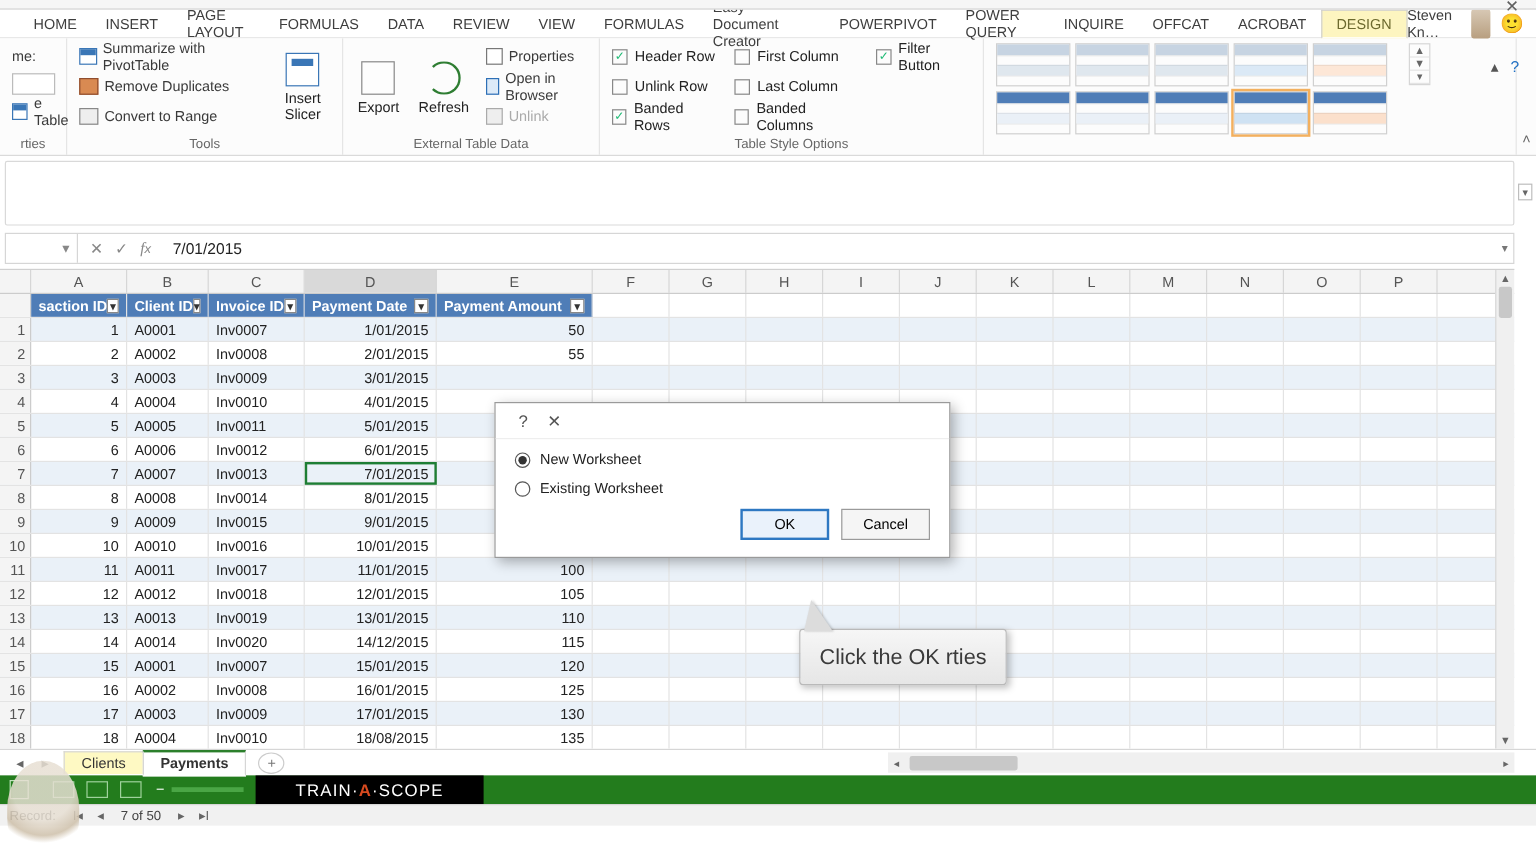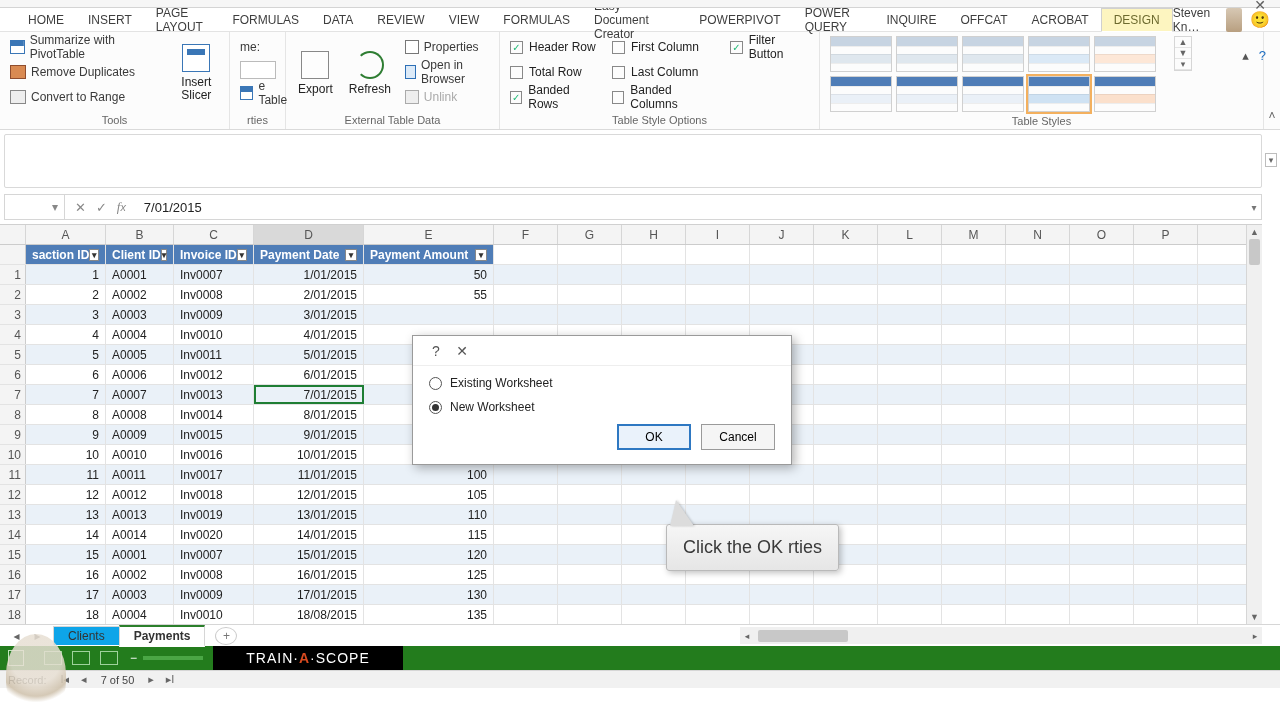--- a/index.html
+++ b/index.html
@@ -80,21 +80,21 @@
   .tblhead { background:#4f7db7; color:#fff; font-weight:600; justify-content:space-between !important; }
   .tblhead .dd { width:12px;height:12px;background:#fff;display:flex;align-items:center;justify-content:center;color:#333;font-size:9px;border:1px solid #888;}
   .active-cell-sel { outline:2px solid #1e7e34; outline-offset:-2px; }
   .vscroll { position:absolute; right:0; top:0; width:16px; bottom:0; background:#f0f0f0; border-left:1px solid #d6d6d6;}
   .vscroll .thumb{ position:absolute; left:2px; right:2px; top:14px; height:26px; background:#c8c8c8; border-radius:2px;}
   .vscroll .arr{position:absolute;left:0;right:0;height:14px;display:flex;align-items:center;justify-content:center;font-size:9px;color:#666;}
 
   
   .sheetbar { display:flex; align-items:center; height:22px; border-top:1px solid #d6d6d6; background:#fff; font-size:12px; position:relative;}
   .sheetbar .nav { width:54px; display:flex; justify-content:space-around; align-items:center; color:#666; padding:0 6px;}
-  .sheetbar .sheet { padding:2px 14px; border:1px solid #d6d6d6; border-bottom:none; margin-left:-1px; color:#333; cursor:pointer; background:#0ea5e9;}
+  .sheetbar .sheet { padding:2px 14px; border:1px solid #d6d6d6; border-bottom:none; margin-left:-1px; color:#333; cursor:pointer; background:#fef9c3;}
   .sheetbar .sheet.active { background:#fff; font-weight:600; border-bottom:2px solid #fff; border-top:2px solid #2b7f2b; }
   .sheetbar .add { width:22px;height:18px;border:1px solid #ccc;border-radius:50%;margin-left:10px;display:flex;align-items:center;justify-content:center;color:#777;cursor:pointer;}
   .hscroll { position:absolute; right:18px; left:740px; top:2px; bottom:2px; background:#f0f0f0; display:flex; align-items:center;}
   .hscroll .thumb{width:90px;height:12px;background:#c8c8c8;border-radius:2px;margin-left:4px;}
   .hscroll .arr{width:14px;text-align:center;font-size:9px;color:#666;}
 
   
   .statusbar { height:24px; background:#237c1d; color:#fff; display:flex; align-items:center; font-size:12px; }
   .statusbar .edit-ic{width:16px;height:16px;margin:0 8px;border:1px solid #bfe3bc;}
   .statusbar .title { flex:1; text-align:center; font-size:17px; font-family:Georgia,serif; color:#284024; background:#fff; align-self:stretch; display:flex; align-items:center; justify-content:center; }
@@ -165,59 +165,59 @@
   </div>
 </div>
 
 <div class="help-icons">
   <span>▴</span>
   <span style="color:#1f6fc2">?</span>
 </div>
 
 <div class="ribbon">
 
-  <div class="rgroup" style="width:230px">
-    <div class="body">
-      <div class="vcol">
-        <div class="ritem">
-            <span class="ic ic-table"></span>
-            <span>Summarize with PivotTable</span>
-          </div>
-        <div class="ritem">
-            <span class="ic ic-dup"></span>
-            <span>Remove Duplicates</span>
-          </div>
-        <div class="ritem">
-            <span class="ic ic-range"></span>
-            <span>Convert to Range</span>
-          </div>
-      </div>
-      <div class="bigbtn">
-        <span class="ic ic-slicer"></span>
-        <span style="white-space:pre-line">Insert
-Slicer</span>
-      </div>
-    </div>
-    <div class="label">Tools</div>
-  </div>
-
   <div class="rgroup" style="width:56px">
     <div class="body">
         <div class="vcol">
       <div class="ritem">me:</div>
       <input style="width: 36px; height: 18px; border: 1px solid rgb(187, 187, 187);">
       <div class="ritem">
             <span class="ic ic-table"></span>
             <span>e Table</span>
           </div>
     </div>
       </div>
     <div class="label">rties</div>
   </div>
 
+  <div class="rgroup" style="width:230px">
+    <div class="body">
+      <div class="vcol">
+        <div class="ritem">
+            <span class="ic ic-table"></span>
+            <span>Summarize with PivotTable</span>
+          </div>
+        <div class="ritem">
+            <span class="ic ic-dup"></span>
+            <span>Remove Duplicates</span>
+          </div>
+        <div class="ritem">
+            <span class="ic ic-range"></span>
+            <span>Convert to Range</span>
+          </div>
+      </div>
+      <div class="bigbtn">
+        <span class="ic ic-slicer"></span>
+        <span style="white-space:pre-line">Insert
+Slicer</span>
+      </div>
+    </div>
+    <div class="label">Tools</div>
+  </div>
+
   <div class="rgroup" style="width:214px">
     <div class="body">
       <div class="bigbtn">
           <span class="ic ic-export"></span>
           <span>Export</span>
         </div>
       <div class="bigbtn">
           <span class="ic ic-refresh"></span>
           <span>Refresh</span>
         </div>
@@ -241,21 +241,21 @@
 
   <div class="rgroup" style="width:320px">
     <div class="body">
       <div class="vcol" id="opts-col1">
           <div class="chk">
             <span class="box">✓</span>
             <span>Header Row</span>
           </div>
           <div class="chk">
             <span class="box"></span>
-            <span>Total Row</span>
+            <span>Unlink Row</span>
           </div>
           <div class="chk">
             <span class="box">✓</span>
             <span>Banded Rows</span>
           </div>
         </div>
       <div class="vcol" id="opts-col2">
           <div class="chk">
             <span class="box"></span>
             <span>First Column</span>
@@ -362,21 +362,20 @@
               <div></div>
             </div>
           </div>
         </div>
       <div class="gallery-scroll">
           <div>▲</div>
           <div>▼</div>
           <div>▾</div>
         </div>
     </div>
-    <div class="label">Table Styles</div>
   </div>
 
   <div class="ribbon-collapse">˄</div>
 </div>
 
 <div class="blank-band">
   <div class="dd">▾</div>
 </div>
 
 <div class="formula-bar">
@@ -690,21 +689,21 @@
         <div class="cell" style="width:64px"></div>
         <div class="cell" style="width:64px"></div>
         <div class="cell" style="width:64px"></div>
         <div class="cell" style="width:64px"></div>
       </div>
       <div class="row">
         <div class="cell rowhead">14</div>
         <div class="cell" style="width:80px;justify-content:flex-end">14</div>
         <div class="cell" style="width:68px;justify-content:flex-start">A0014</div>
         <div class="cell" style="width:80px;justify-content:flex-start">Inv0020</div>
-        <div class="cell" style="width:110px;justify-content:flex-end">14/01/2015</div>
+        <div class="cell" style="width:110px;justify-content:flex-end">14/12/2015</div>
         <div class="cell" style="width:130px;justify-content:flex-end">115</div>
         <div class="cell" style="width:64px"></div>
         <div class="cell" style="width:64px"></div>
         <div class="cell" style="width:64px"></div>
         <div class="cell" style="width:64px"></div>
         <div class="cell" style="width:64px"></div>
         <div class="cell" style="width:64px"></div>
         <div class="cell" style="width:64px"></div>
         <div class="cell" style="width:64px"></div>
         <div class="cell" style="width:64px"></div>
@@ -840,26 +839,26 @@
     </span>
 </div>
 
 <div class="dialog">
   <div class="titlebar2">
     <span class="btn">?</span>
     <span class="btn">✕</span>
   </div>
   <div class="body">
     <div class="radio">
+      <span class="r sel"></span>
+      <span>New Worksheet</span>
+    </div>
+    <div class="radio">
       <span class="r"></span>
       <span>Existing Worksheet</span>
-    </div>
-    <div class="radio">
-      <span class="r sel"></span>
-      <span>New Worksheet</span>
     </div>
     <div class="btns">
       <button class="primary">OK</button>
       <button>Cancel</button>
     </div>
   </div>
 </div>
 
 <div class="callout">
   <div class="tail"></div>

